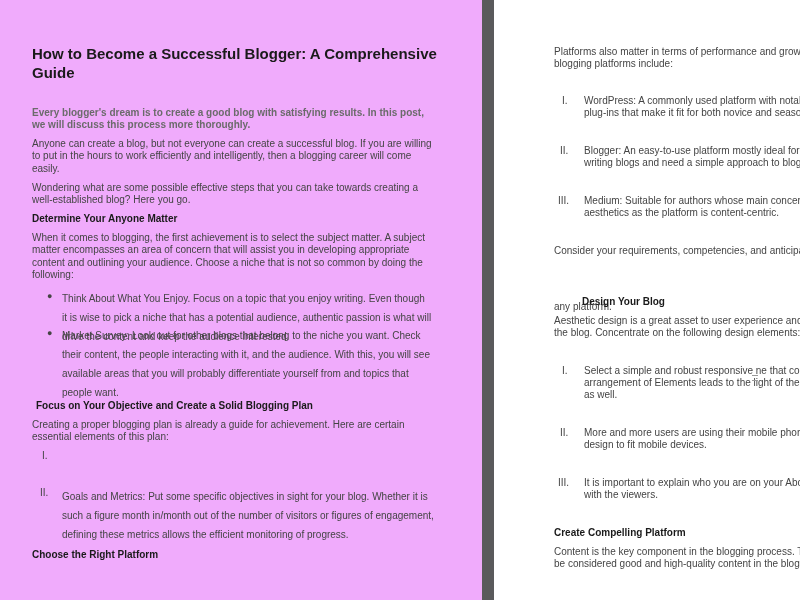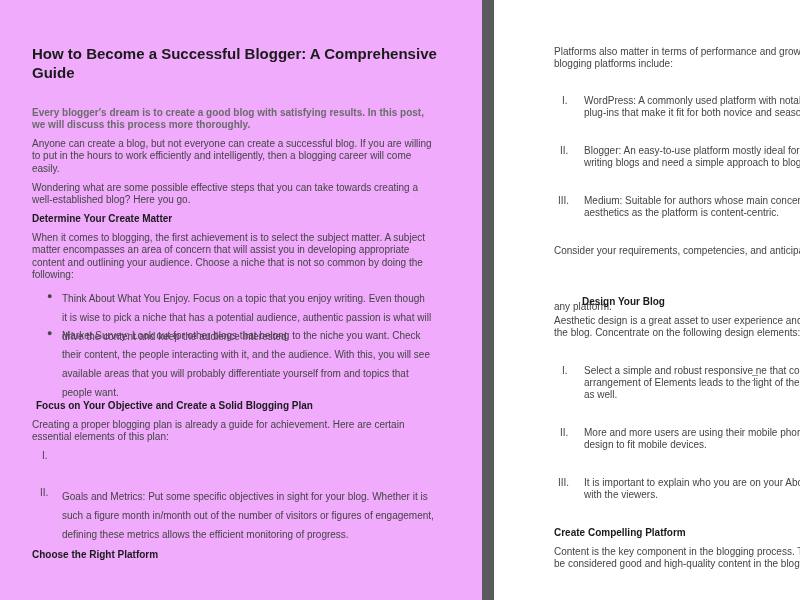--- a/index.html
+++ b/index.html
@@ -42,21 +42,21 @@
 </head>
 <body>
 
 <div class="page-left">
   <h1 class="title">How to Become a Successful Blogger: A Comprehensive Guide</h1>
 
   <p class="p lead" style="left:32px;top:107px;width:400px;">Every blogger's dream is to create a good blog with satisfying results. In this post, we will discuss this process more thoroughly.</p>
   <p class="p" style="left:32px;top:138px;width:400px;">Anyone can create a blog, but not everyone can create a successful blog. If you are willing to put in the hours to work efficiently and intelligently, then a blogging career will come easily.</p>
   <p class="p" style="left:32px;top:182px;width:400px;">Wondering what are some possible effective steps that you can take towards creating a well-established blog? Here you go.</p>
 
-  <h2 class="h" style="left:32px;top:213px;">Determine Your Create Matter</h2>
+  <h2 class="h" style="left:32px;top:213px;">Determine Your Anyone Matter</h2>
   <p class="p" style="left:32px;top:232px;width:400px;">When it comes to blogging, the first achievement is to select the subject matter. A subject matter encompasses an area of concern that will assist you in developing appropriate content and outlining your audience. Choose a niche that is not so common by doing the following:</p>
 
   <span class="marker bullet" style="left:47px;top:290px;">●</span>
   <p class="li" style="left:62px;top:289px;width:370px;">Think About What You Enjoy. Focus on a topic that you enjoy writing. Even though it is wise to pick a niche that has a potential audience, authentic passion is what will drive the content and keep the audience interested.</p>
   <span class="marker bullet" style="left:47px;top:327px;">●</span>
   <p class="li" style="left:62px;top:326px;width:370px;">Market Survey: Look out for other blogs that belong to the niche you want. Check their content, the people interacting with it, and the audience. With this, you will see available areas that you will probably differentiate yourself from and topics that people want.</p>
 
   <h2 class="h" style="left:36px;top:400px;">Focus on Your Objective and Create a Solid Blogging Plan</h2>
   <p class="p" style="left:32px;top:419px;width:400px;">Creating a proper blogging plan is already a guide for achievement. Here are certain essential elements of this plan:</p>
 

